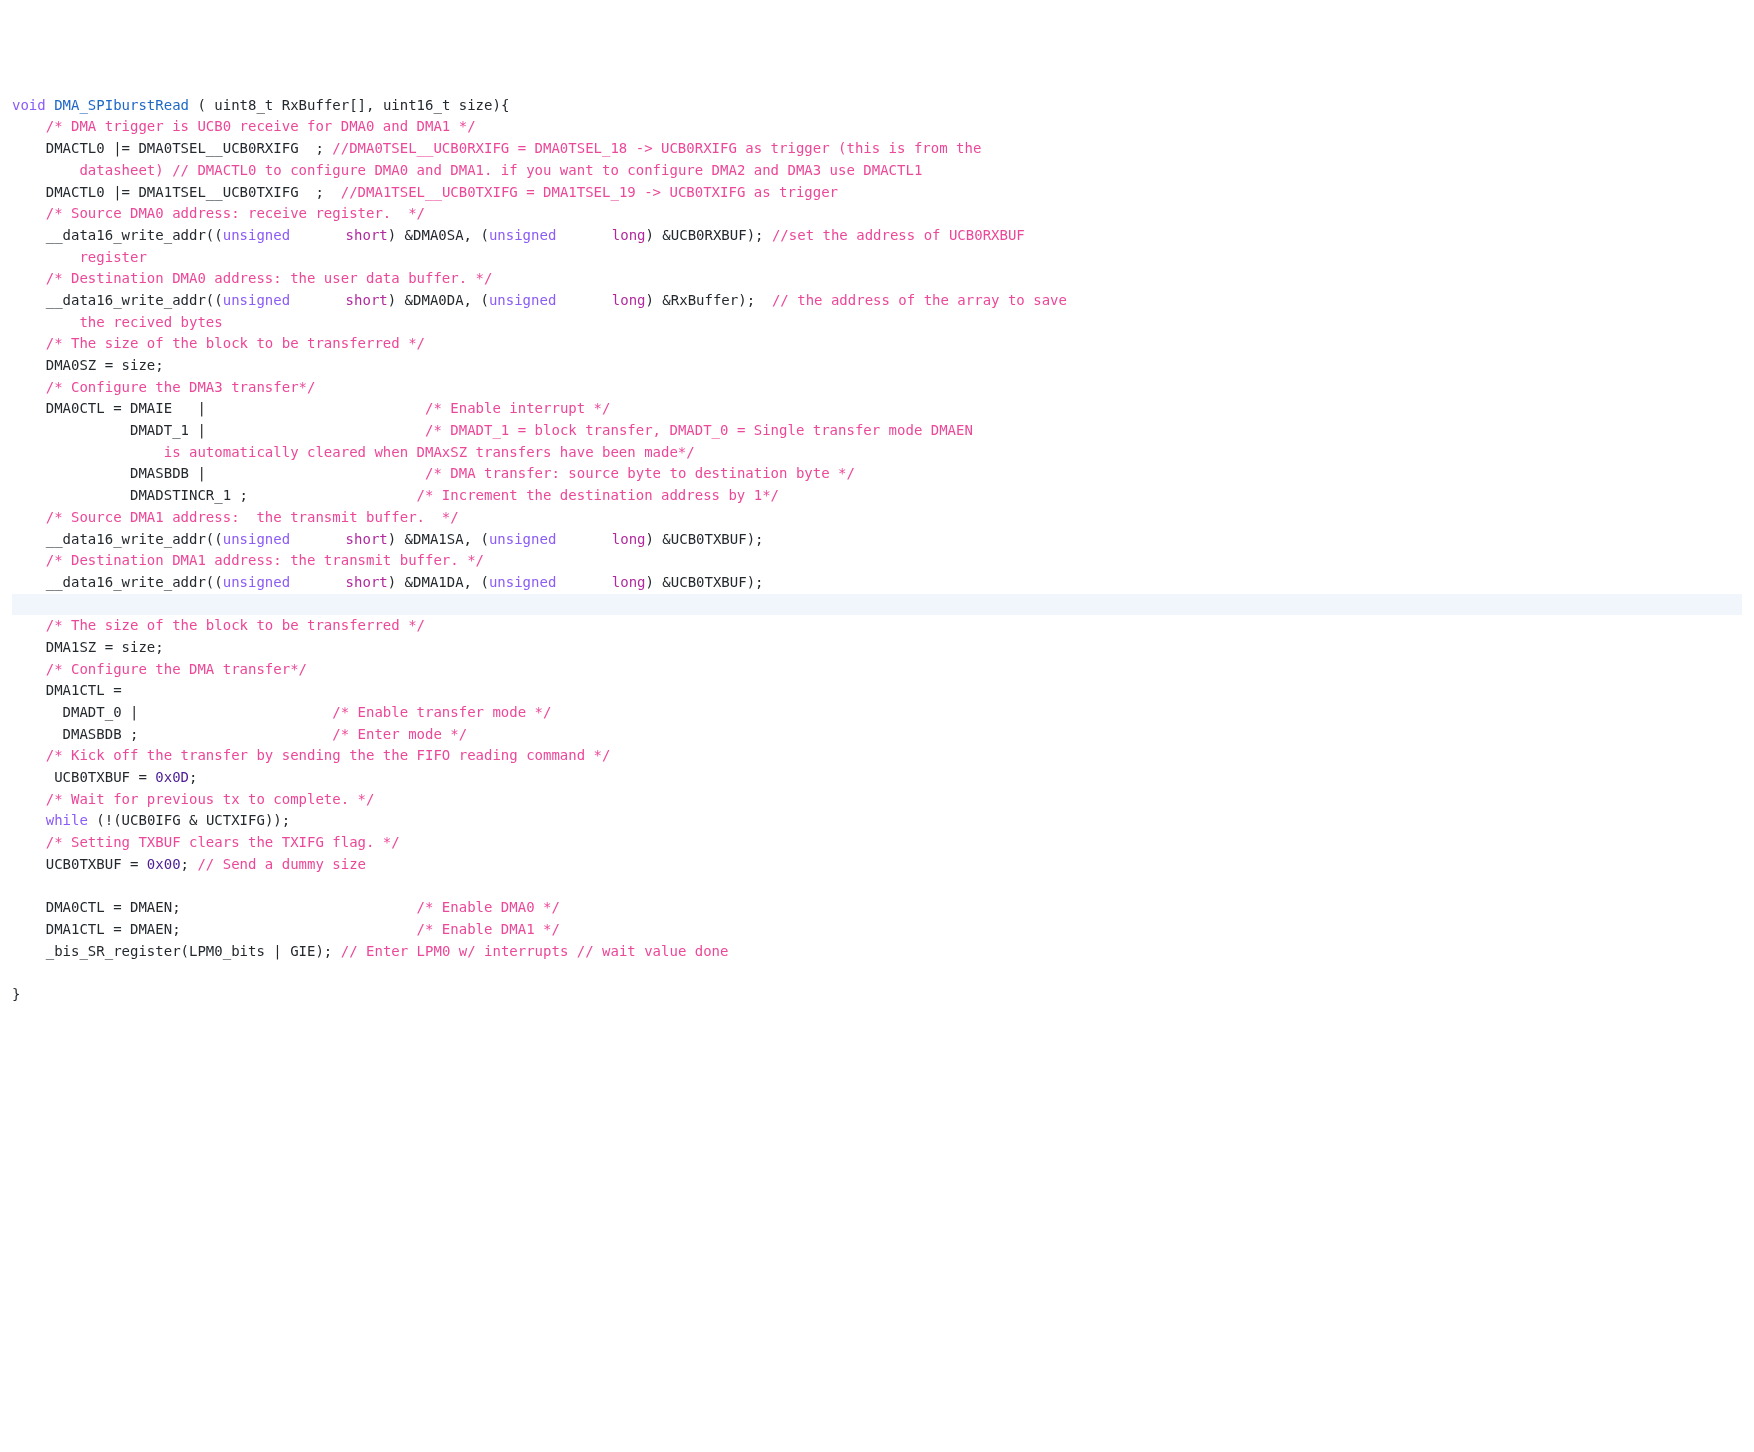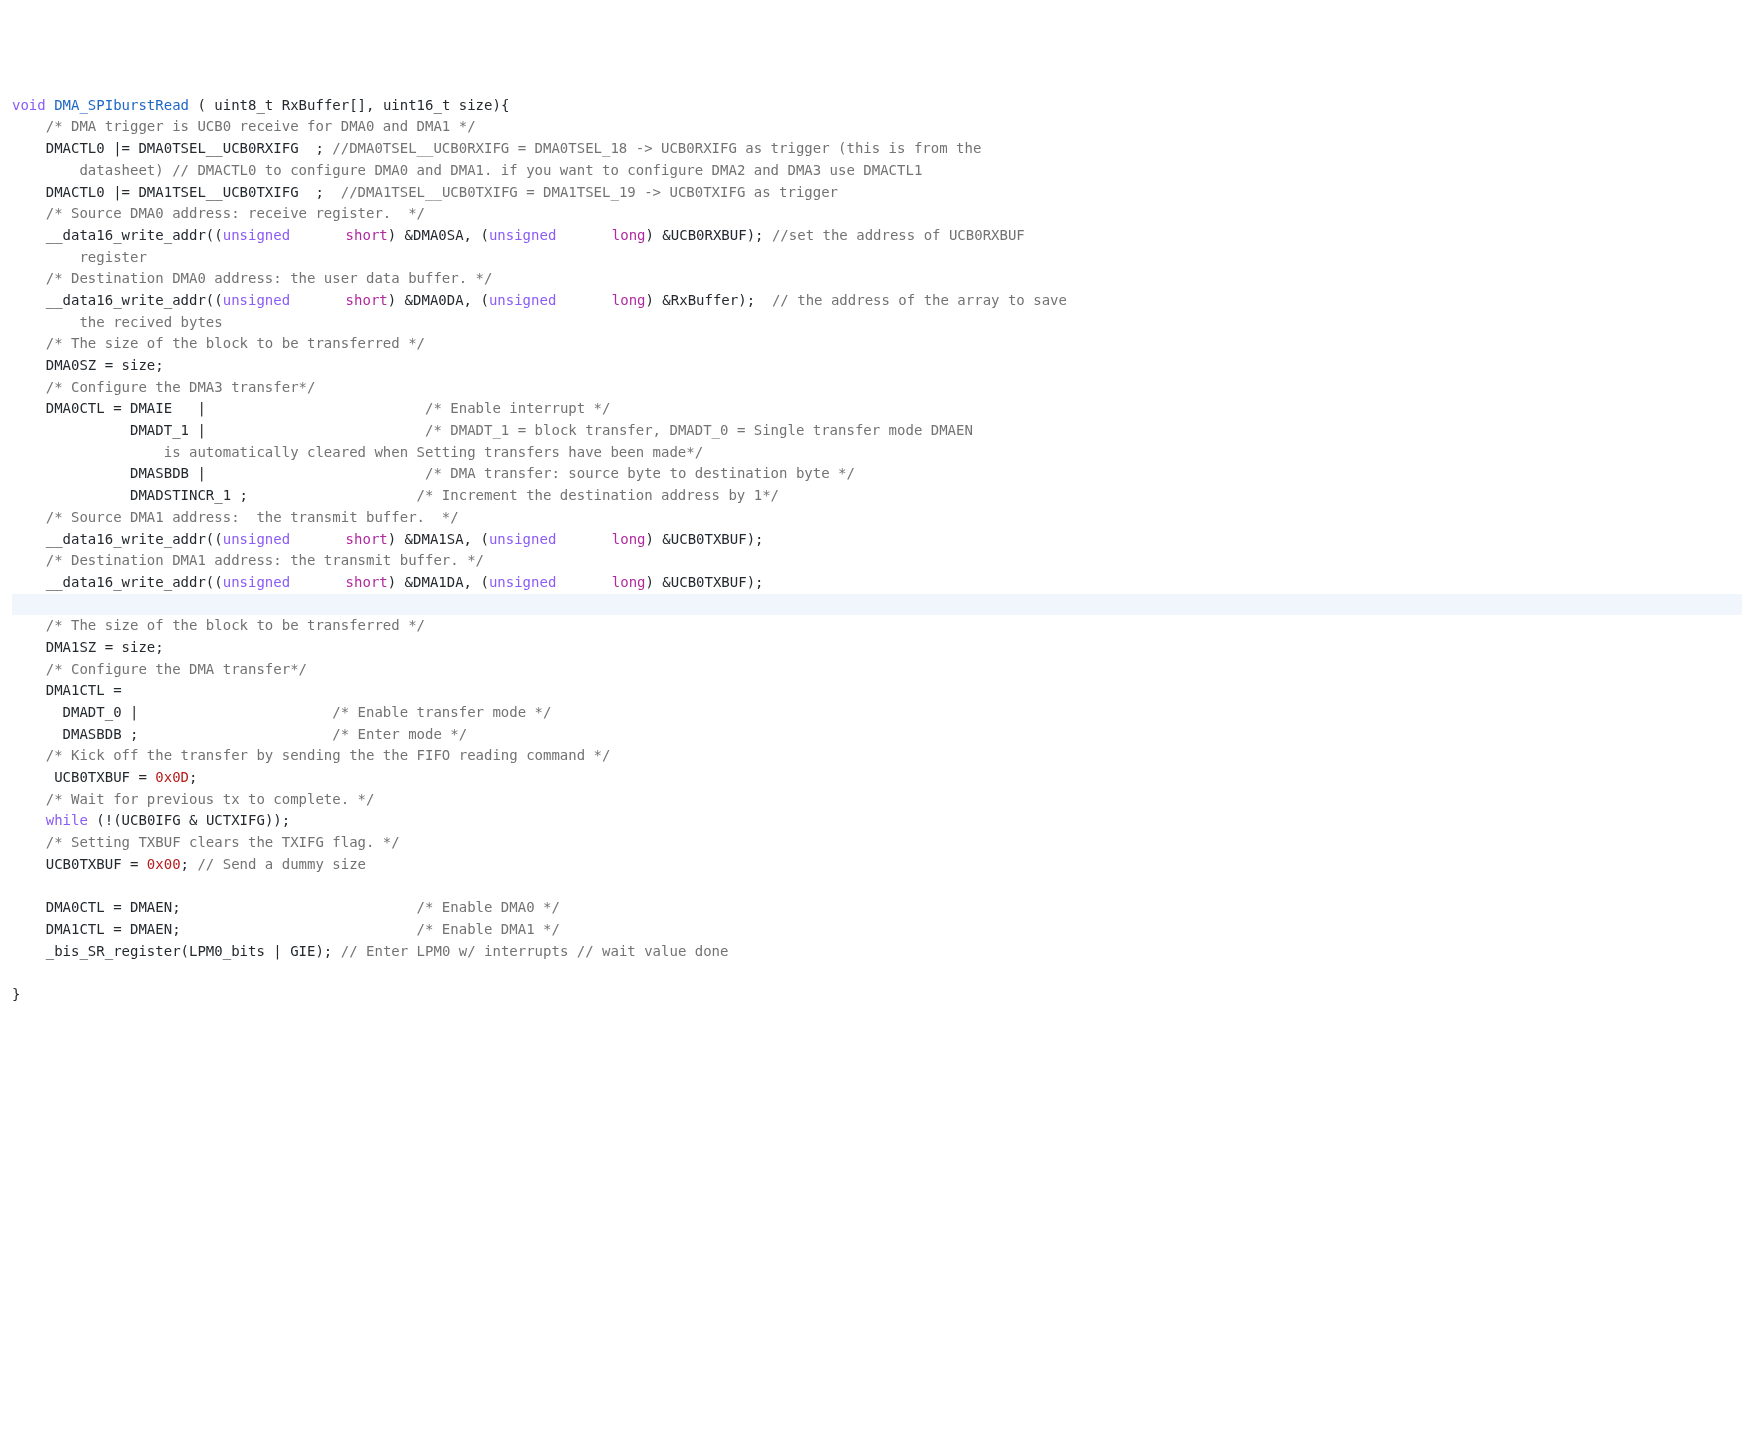--- a/index.html
+++ b/index.html
@@ -10,22 +10,22 @@
     line-height: 1.55;
     color: #24292e;
     background: #ffffff;
     white-space: pre;
     tab-size: 4;
   }
   .code { display: block; }
   .kw  { color: #8b5cf6; } 
   .fn  { color: #1e68c6; text-align: right; } 
   .ty  { color: #b02a9e; margin-left: 47px; } 
-  .c   { color: #737373; } 
-  .n   { color: #b91c1c; } 
+  .c   { color: #ec4899; } 
+  .n   { color: #4c1d95; } 
   .hl  { display: inline-block; width: 100%; background: #f0f6fc; }
 </style>
 </head>
 <body>
 
 
 
 <div class="code" id="code-target"><span><span class="kw">void</span><span> </span><span class="fn">DMA_SPIburstRead</span><span> ( uint8_t RxBuffer[], uint16_t size){</span></span>
 <span><span>    </span><span class="c">/* DMA trigger is UCB0 receive for DMA0 and DMA1 */</span></span>
 <span><span>    DMACTL0 |= DMA0TSEL__UCB0RXIFG  ; </span><span class="c">//DMA0TSEL__UCB0RXIFG = DMA0TSEL_18 -&gt; UCB0RXIFG as trigger (this is from the</span></span>
@@ -35,21 +35,21 @@
 <span><span>    __data16_write_addr((</span><span class="kw">unsigned</span><span> </span><span class="ty">short</span><span>) &amp;DMA0SA, (</span><span class="kw">unsigned</span><span> </span><span class="ty">long</span><span>) &amp;UCB0RXBUF); </span><span class="c">//set the address of UCB0RXBUF</span></span>
 <span><span>        </span><span class="c">register</span></span>
 <span><span>    </span><span class="c">/* Destination DMA0 address: the user data buffer. */</span></span>
 <span><span>    __data16_write_addr((</span><span class="kw">unsigned</span><span> </span><span class="ty">short</span><span>) &amp;DMA0DA, (</span><span class="kw">unsigned</span><span> </span><span class="ty">long</span><span>) &amp;RxBuffer);  </span><span class="c">// the address of the array to save</span></span>
 <span><span>        </span><span class="c">the recived bytes</span></span>
 <span><span>    </span><span class="c">/* The size of the block to be transferred */</span></span>
 <span><span>    DMA0SZ = size;</span></span>
 <span><span>    </span><span class="c">/* Configure the DMA3 transfer*/</span></span>
 <span><span>    DMA0CTL = DMAIE   |                          </span><span class="c">/* Enable interrupt */</span></span>
 <span><span>              DMADT_1 |                          </span><span class="c">/* DMADT_1 = block transfer, DMADT_0 = Single transfer mode DMAEN</span></span>
-<span><span>                  </span><span class="c">is automatically cleared when Setting transfers have been made*/</span></span>
+<span><span>                  </span><span class="c">is automatically cleared when DMAxSZ transfers have been made*/</span></span>
 <span><span>              DMASBDB |                          </span><span class="c">/* DMA transfer: source byte to destination byte */</span></span>
 <span><span>              DMADSTINCR_1 ;                    </span><span class="c">/* Increment the destination address by 1*/</span></span>
 <span><span>    </span><span class="c">/* Source DMA1 address:  the transmit buffer.  */</span></span>
 <span><span>    __data16_write_addr((</span><span class="kw">unsigned</span><span> </span><span class="ty">short</span><span>) &amp;DMA1SA, (</span><span class="kw">unsigned</span><span> </span><span class="ty">long</span><span>) &amp;UCB0TXBUF);</span></span>
 <span><span>    </span><span class="c">/* Destination DMA1 address: the transmit buffer. */</span></span>
 <span><span>    __data16_write_addr((</span><span class="kw">unsigned</span><span> </span><span class="ty">short</span><span>) &amp;DMA1DA, (</span><span class="kw">unsigned</span><span> </span><span class="ty">long</span><span>) &amp;UCB0TXBUF);</span></span>
 <span class="hl"><span> </span></span>
 <span><span>    </span><span class="c">/* The size of the block to be transferred */</span></span>
 <span><span>    DMA1SZ = size;</span></span>
 <span><span>    </span><span class="c">/* Configure the DMA transfer*/</span></span>

